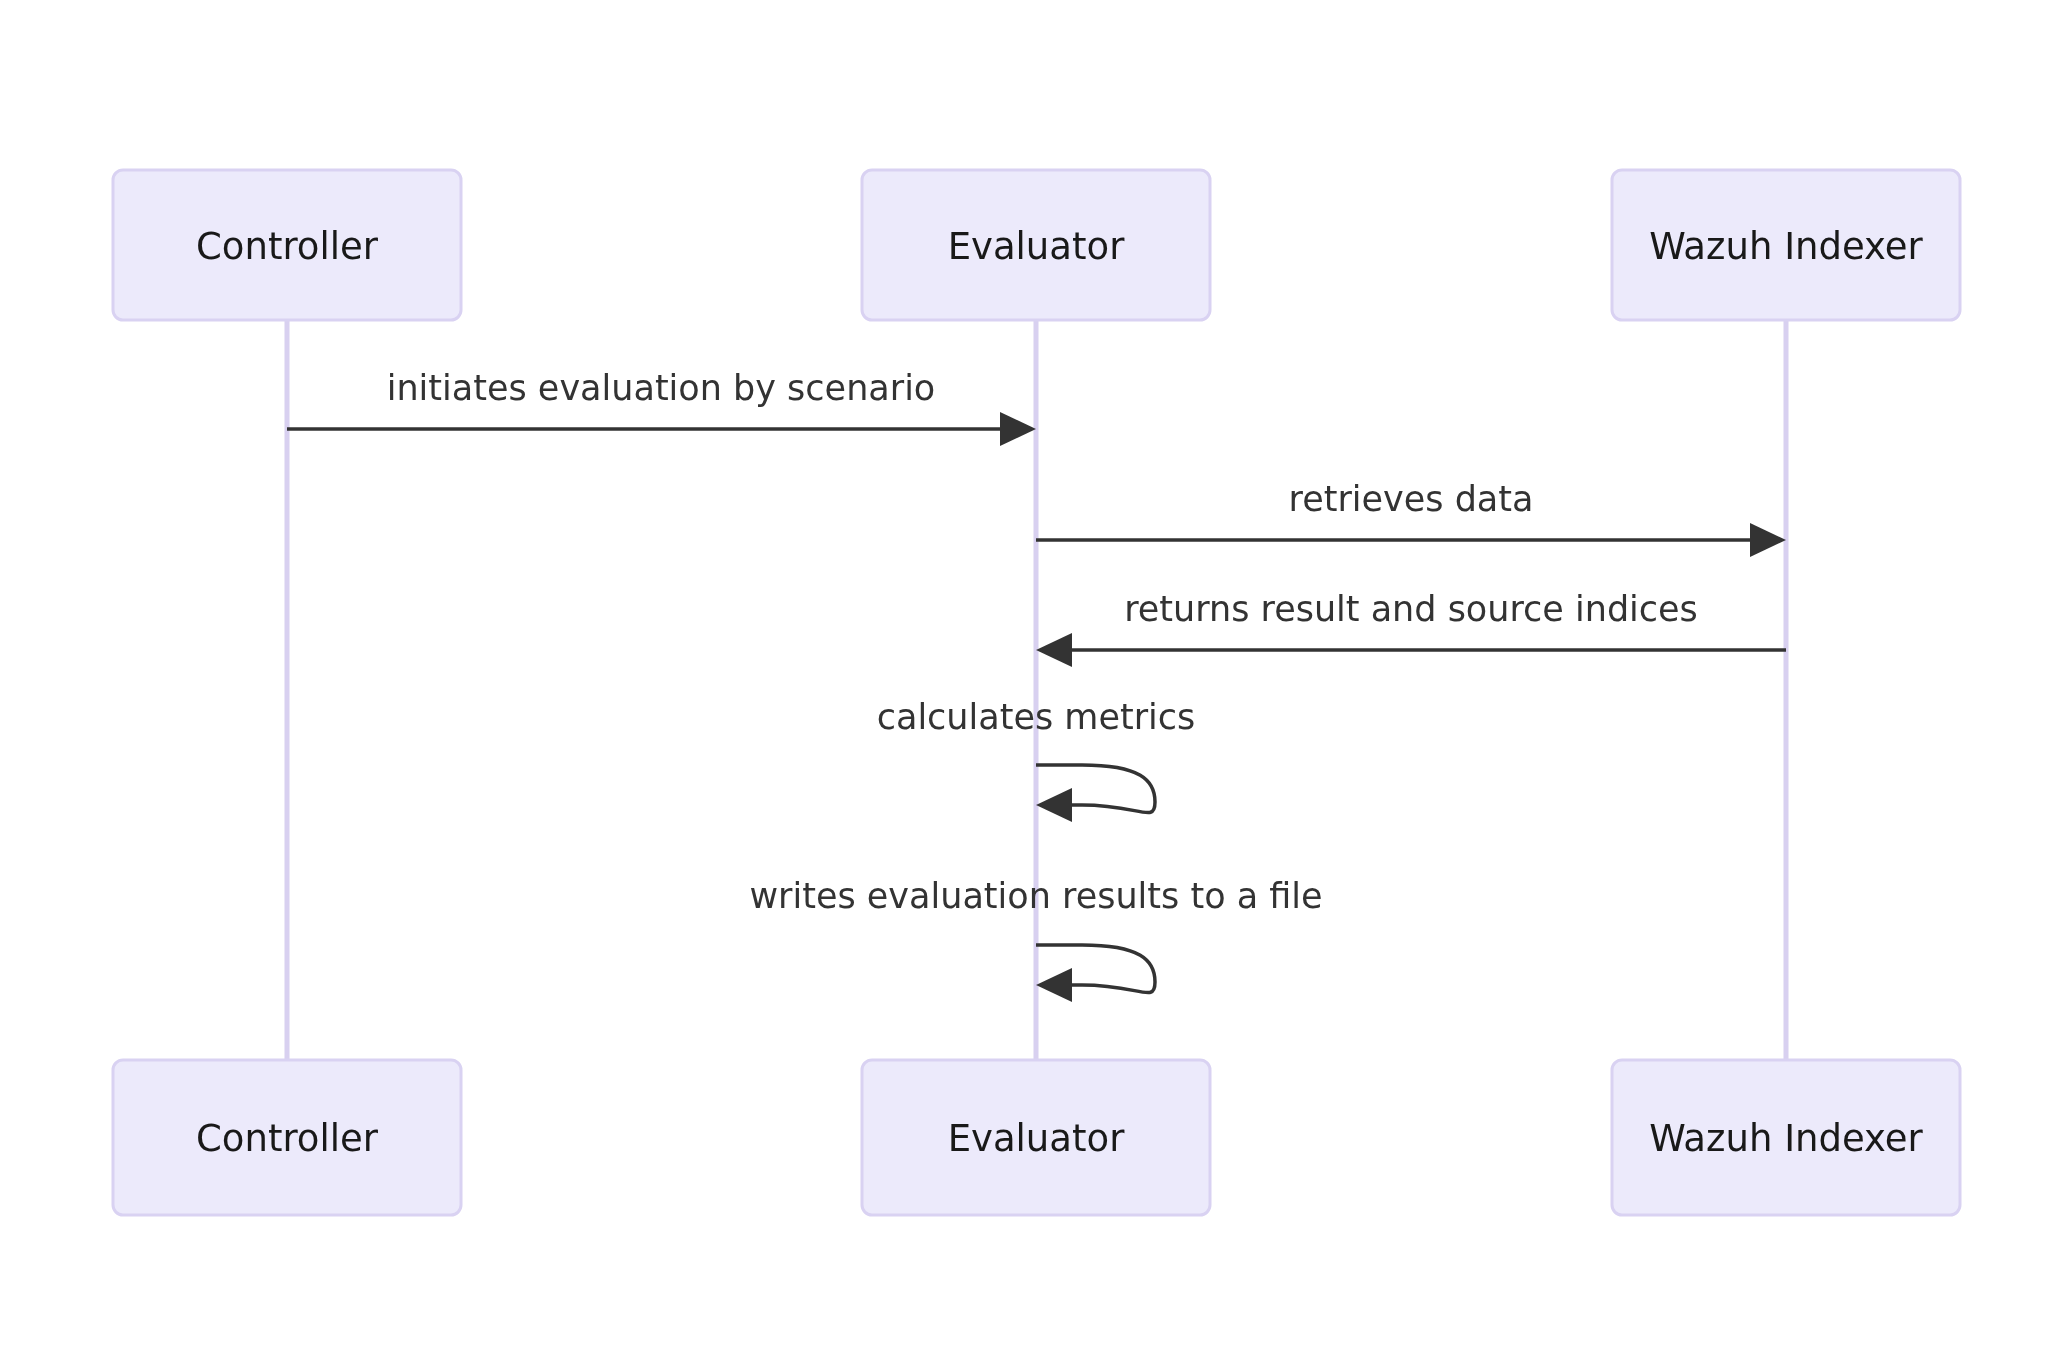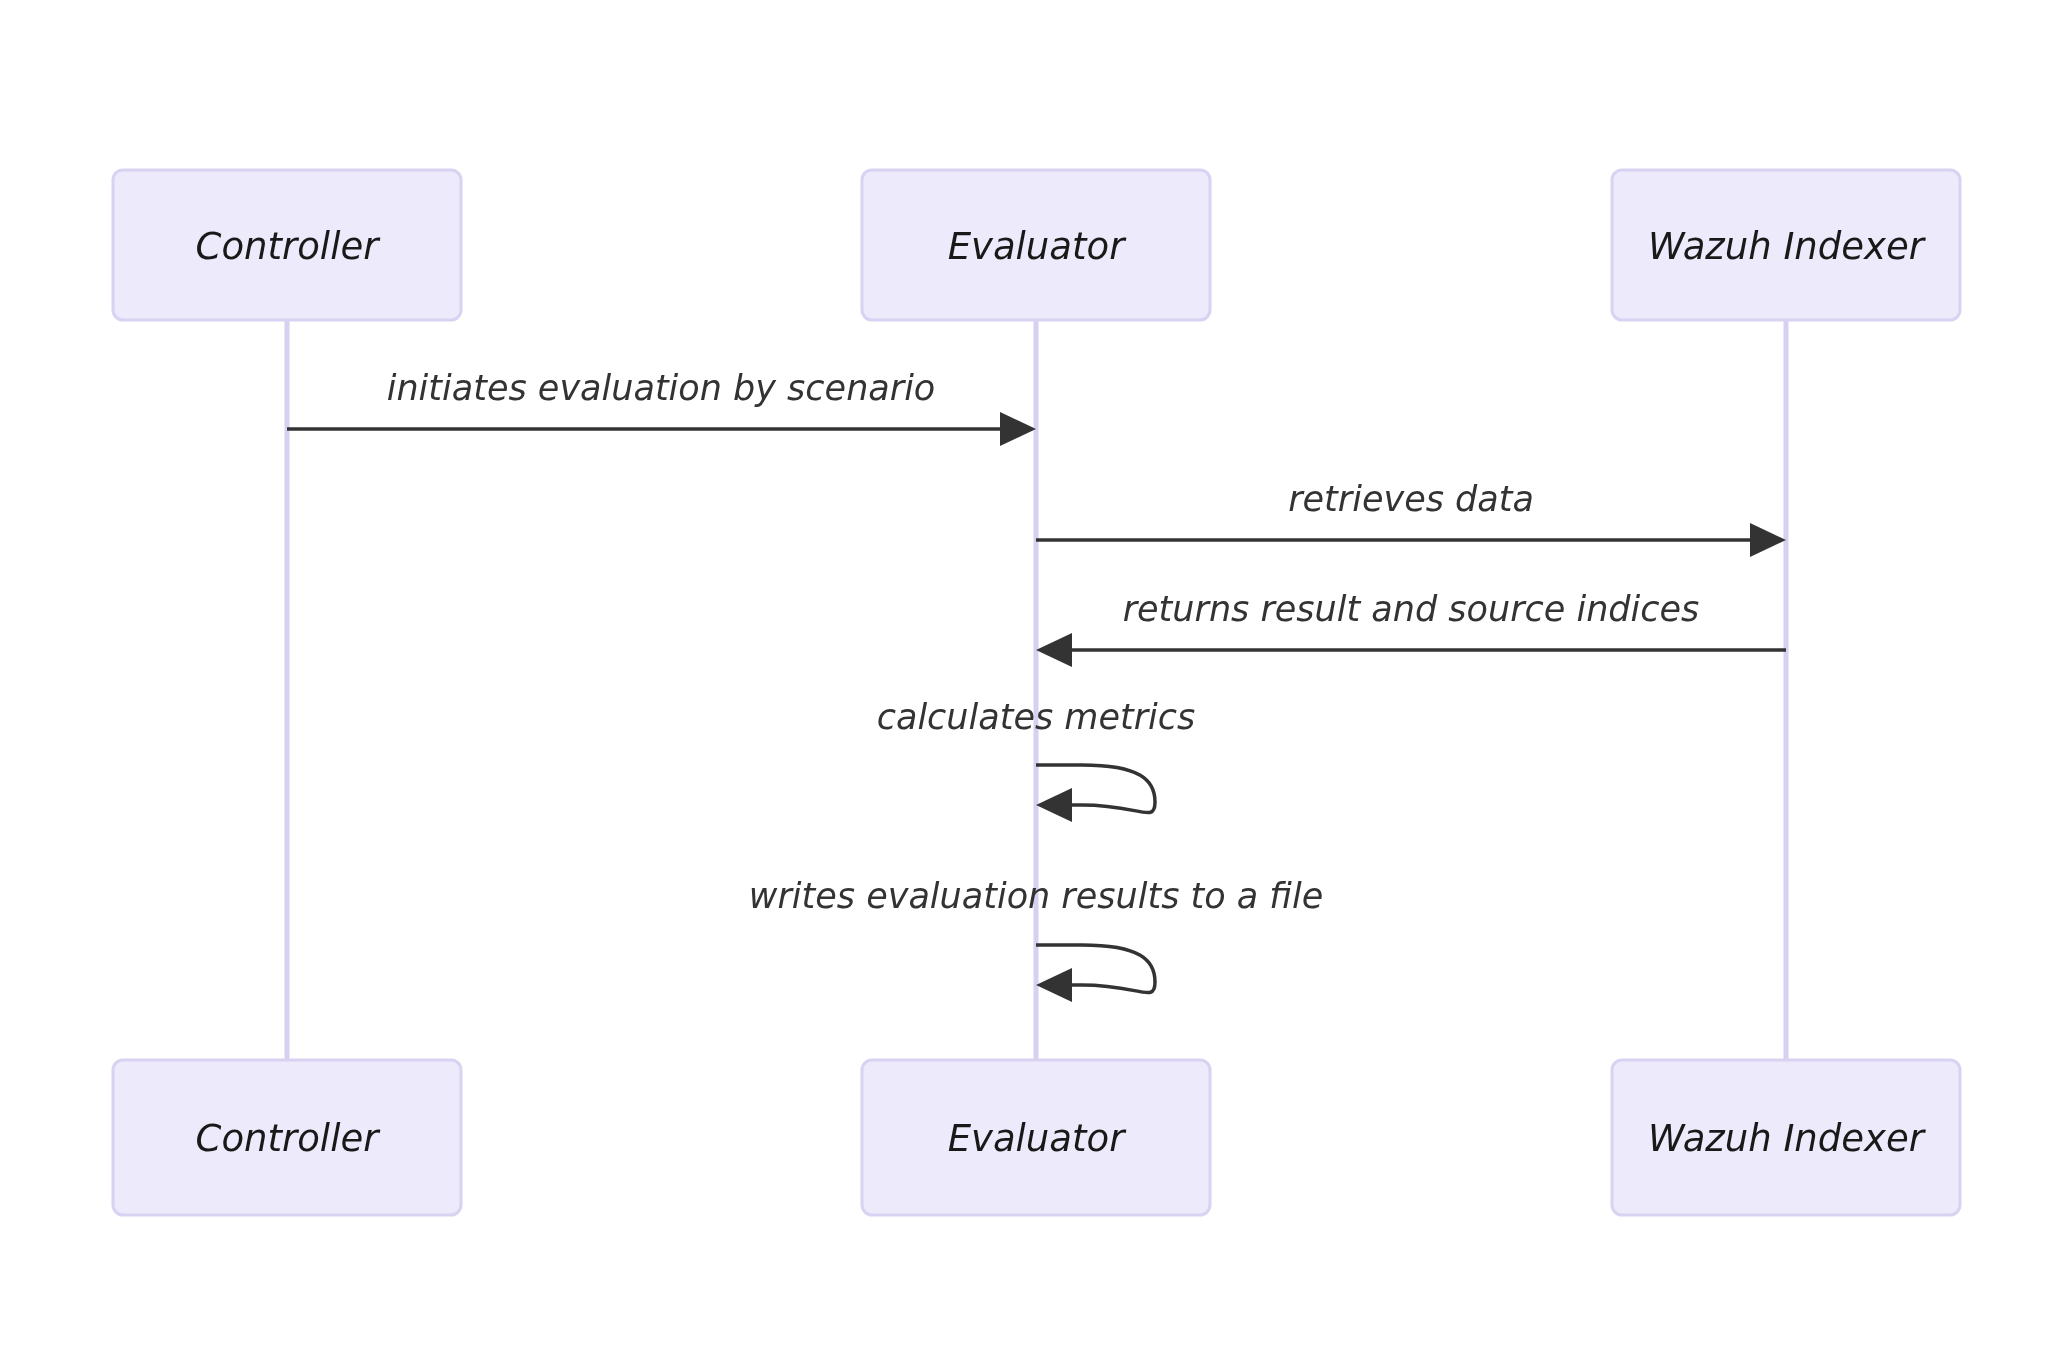--- a/index.html
+++ b/index.html
@@ -10,21 +10,20 @@
   }
   body {
     font-family: "DejaVu Sans", "Liberation Sans", sans-serif;
   }
   #diagram-root {
     position: relative;
     width: 2065px;
     height: 1364px;
     background: #ffffff;
     overflow: hidden;
-    font-style: italic;
   }
   svg.diagram-canvas {
     position: absolute;
     top: 0;
     left: 0;
     width: 2065px;
     height: 1364px;
     display: block;
   }
   .participant-box-rect {

